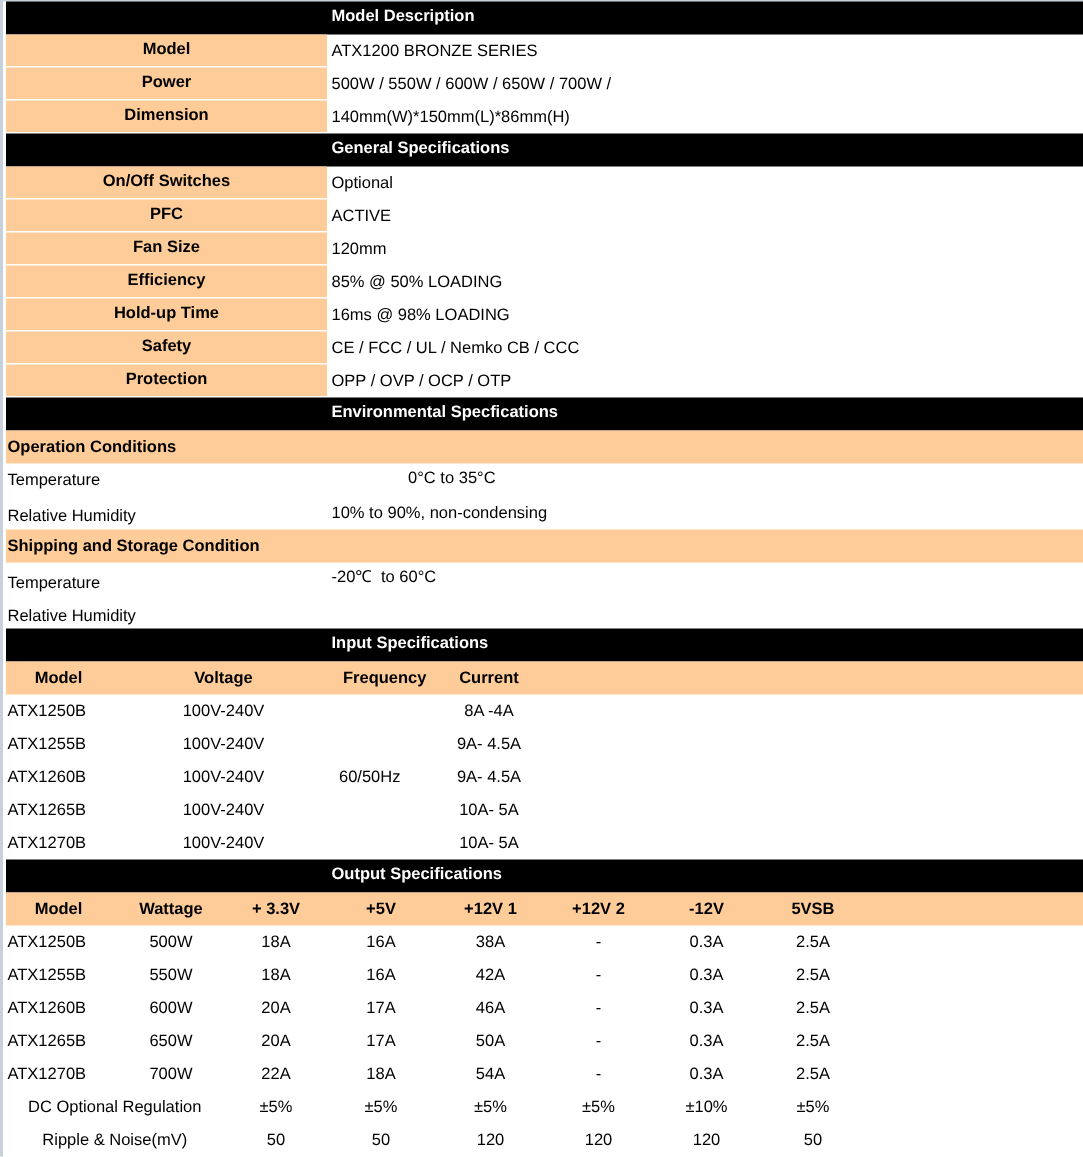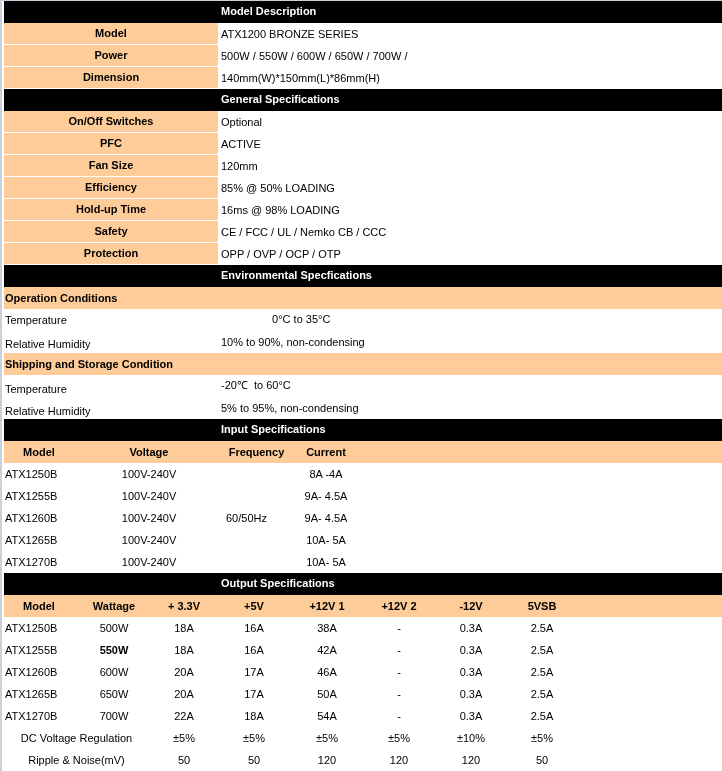--- a/index.html
+++ b/index.html
@@ -88,21 +88,20 @@
   </div>
   <div class="row peach" style="top:352px;">
     <div class="sub">Shipping and Storage Condition</div>
   </div>
   <div class="row" style="top:374px;">
     <div class="plain" style="left:1px;top:3px;">Temperature</div>
     <div class="plain" style="left:217px;top:-1px;white-space:pre;">-20℃  to 60°C</div>
   </div>
   <div class="row" style="top:396px;">
     <div class="plain" style="left:1px;top:3px;">Relative Humidity</div>
-    <div class="plain" style="left:217px;top:0;">5% to 95%, non-condensing</div>
   </div>
 
   <div class="row hdr" style="top:418px;">
     <span>Input Specifications</span>
   </div>
   <div class="row peach b" style="top:440px;">
     <div class="c" style="left:0;width:70px;">Model</div>
     <div class="c" style="left:110px;width:70px;">Voltage</div>
     <div class="c" style="left:215px;width:75px;">Frequency</div>
     <div class="c" style="left:292px;width:60px;">Current</div>
@@ -153,21 +152,21 @@
       <div class="c" style="left: 75px; width: 70px;">500W</div>
       <div class="c" style="left: 145px; width: 70px;">18A</div>
       <div class="c" style="left: 215px; width: 70px;">16A</div>
       <div class="c" style="left: 288px; width: 70px;">38A</div>
       <div class="c" style="left: 360px; width: 70px;">-</div>
       <div class="c" style="left: 432px; width: 70px;">0.3A</div>
       <div class="c" style="left: 503px; width: 70px;">2.5A</div>
     </div>
     <div class="row" style="top: 638px;">
       <div class="plain" style="left: 1px;">ATX1255B</div>
-      <div class="c" style="left: 75px; width: 70px; font-weight: bold;">550W</div>
+      <div class="c" style="left: 75px; width: 70px;">550W</div>
       <div class="c" style="left: 145px; width: 70px;">18A</div>
       <div class="c" style="left: 215px; width: 70px;">16A</div>
       <div class="c" style="left: 288px; width: 70px;">42A</div>
       <div class="c" style="left: 360px; width: 70px;">-</div>
       <div class="c" style="left: 432px; width: 70px;">0.3A</div>
       <div class="c" style="left: 503px; width: 70px;">2.5A</div>
     </div>
     <div class="row" style="top: 660px;">
       <div class="plain" style="left: 1px;">ATX1260B</div>
       <div class="c" style="left: 75px; width: 70px;">600W</div>
@@ -192,21 +191,21 @@
       <div class="plain" style="left: 1px;">ATX1270B</div>
       <div class="c" style="left: 75px; width: 70px;">700W</div>
       <div class="c" style="left: 145px; width: 70px;">22A</div>
       <div class="c" style="left: 215px; width: 70px;">18A</div>
       <div class="c" style="left: 288px; width: 70px;">54A</div>
       <div class="c" style="left: 360px; width: 70px;">-</div>
       <div class="c" style="left: 432px; width: 70px;">0.3A</div>
       <div class="c" style="left: 503px; width: 70px;">2.5A</div>
     </div>
     <div class="row" style="top: 726px;">
-      <div class="c" style="left: 0px; width: 145px;">DC Voltage Regulation</div>
+      <div class="c" style="left: 0px; width: 145px;">DC Optional Regulation</div>
       <div class="c" style="left: 145px; width: 70px;">±5%</div>
       <div class="c" style="left: 215px; width: 70px;">±5%</div>
       <div class="c" style="left: 288px; width: 70px;">±5%</div>
       <div class="c" style="left: 360px; width: 70px;">±5%</div>
       <div class="c" style="left: 432px; width: 70px;">±10%</div>
       <div class="c" style="left: 503px; width: 70px;">±5%</div>
     </div>
     <div class="row" style="top: 748px;">
       <div class="c" style="left: 0px; width: 145px;">Ripple &amp; Noise(mV)</div>
       <div class="c" style="left: 145px; width: 70px;">50</div>

